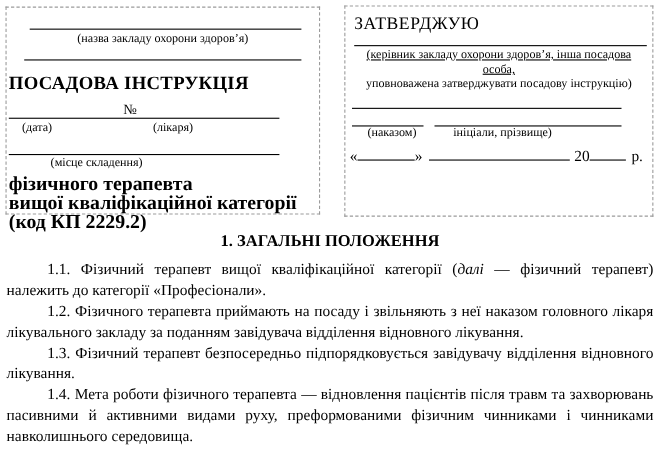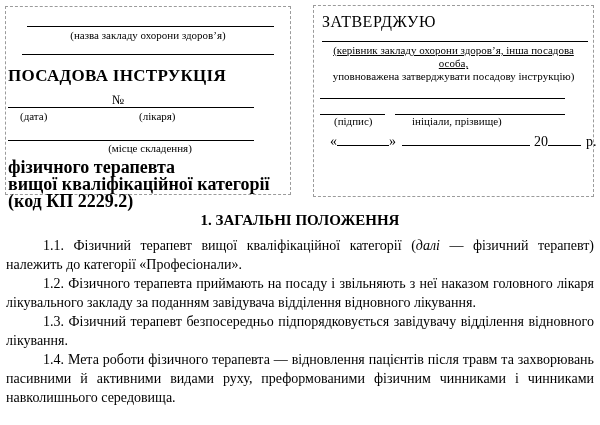--- a/index.html
+++ b/index.html
@@ -32,36 +32,36 @@
   
   .rule-org-top{margin:19px 16px 0 21px;}
   .org-caption{margin-top:2px;}
   .rule-org-bottom{margin:12px 16px 0 16px;}
   .doc-title{font-weight:bold;font-size:17px;line-height:19px;margin:11px 0 0 2px;letter-spacing:.3px;white-space:nowrap;}
   .num-row{width:246px;margin-left:2px;margin-top:7px;border-bottom:1px solid #000;height:16px;line-height:16px;padding-left:104px;box-sizing:border-box;font-size:13px;}
   .caption-row{position:relative;height:13px;margin-top:2px;}
   .caption-date{position:absolute;left:14px;}
   .caption-num{position:absolute;left:133px;}
   .rule-place{width:246px;margin:17px 0 0 2px;}
-  .caption-place{width:246px;margin:1px 0 0 2px;text-align:center;padding-left:38px;box-sizing:border-box;}
+  .caption-place{width:246px;margin:1px 0 0 2px;padding-left:38px;box-sizing:border-box;}
   .pos-title{font-weight:bold;font-size:18px;line-height:17px;margin:4px 0 0 2px;}
 
   
   .approve{font-size:16px;line-height:20px;margin:6px 0 0 8px;letter-spacing:.5px;}
   .rule-approver{margin:9px 5px 0 8px;}
   .approver-caption{margin:2px 4px 0 4px;text-decoration:underline;}
   .rule-extra{margin:15px 28px 0 6px;}
   .sig-row{display:flex;gap:10px;margin:3px 0 0 6px;height:12px;}
   .seg{display:inline-block;height:12px;border-bottom:1px solid #000;}
   .seg-sig{width:65px;}
   .seg-name{width:170px;}
   .sig-captions{position:relative;height:13px;margin-top:1px;}
   .caption-sig{position:absolute;left:20px;}
   .caption-init{position:absolute;left:98px;}
-  .date-row{margin:5px 0 0 16px;font-size:14px;line-height:16px;white-space:nowrap;}
+  .date-row{margin:5px 0 0 4px;font-size:14px;line-height:16px;white-space:nowrap;}
   .seg-day{width:52px;}
   .seg-month{width:128px;margin-left:6px;margin-right:4px;}
   .seg-year{width:33px;margin-right:5px;}
 
   
   .main{position:absolute;left:6px;top:207px;width:588px;}
   .heading{text-align:center;font-weight:bold;font-size:15px;line-height:20px;margin:3px 0 6px 0;}
   .main p{margin:0;font-size:14px;line-height:19px;text-align:justify;text-indent:37px;}
   .it{font-style:italic;}
 </style>
@@ -93,21 +93,21 @@
     <div class="approve">ЗАТВЕРДЖУЮ</div>
     <div class="rule rule-approver"></div>
     <div class="caption center approver-caption">(керівник закладу охорони здоров’я, інша посадова особа,</div>
     <div class="caption center">уповноважена затверджувати посадову інструкцію)</div>
     <div class="rule rule-extra"></div>
     <div class="sig-row">
       <span class="seg seg-sig"></span>
       <span class="seg seg-name"></span>
     </div>
     <div class="sig-captions">
-      <span class="caption caption-sig">(підпис)</span>
+      <span class="caption caption-sig">(наказом)</span>
       <span class="caption caption-init">ініціали, прізвище)</span>
     </div>
     <div class="date-row"><span>«</span><span class="seg seg-day"></span><span>»</span><span class="seg seg-month"></span><span>20</span><span class="seg seg-year"></span><span>р.</span></div>
   </div>
 
   <div class="main">
     <div class="heading">1. ЗАГАЛЬНІ ПОЛОЖЕННЯ</div>
     <p><span>1.1. Фізичний терапевт вищої кваліфікаційної категорії (</span><span class="it">далі</span><span> — фізичний терапевт) належить до категорії «Професіонали».</span></p>
     <p>1.2. Фізичного терапевта приймають на посаду і звільняють з неї наказом головного лікаря лікувального закладу за поданням завідувача відділення відновного лікування.</p>
     <p>1.3. Фізичний терапевт безпосередньо підпорядковується завідувачу відділення відновного лікування.</p>

